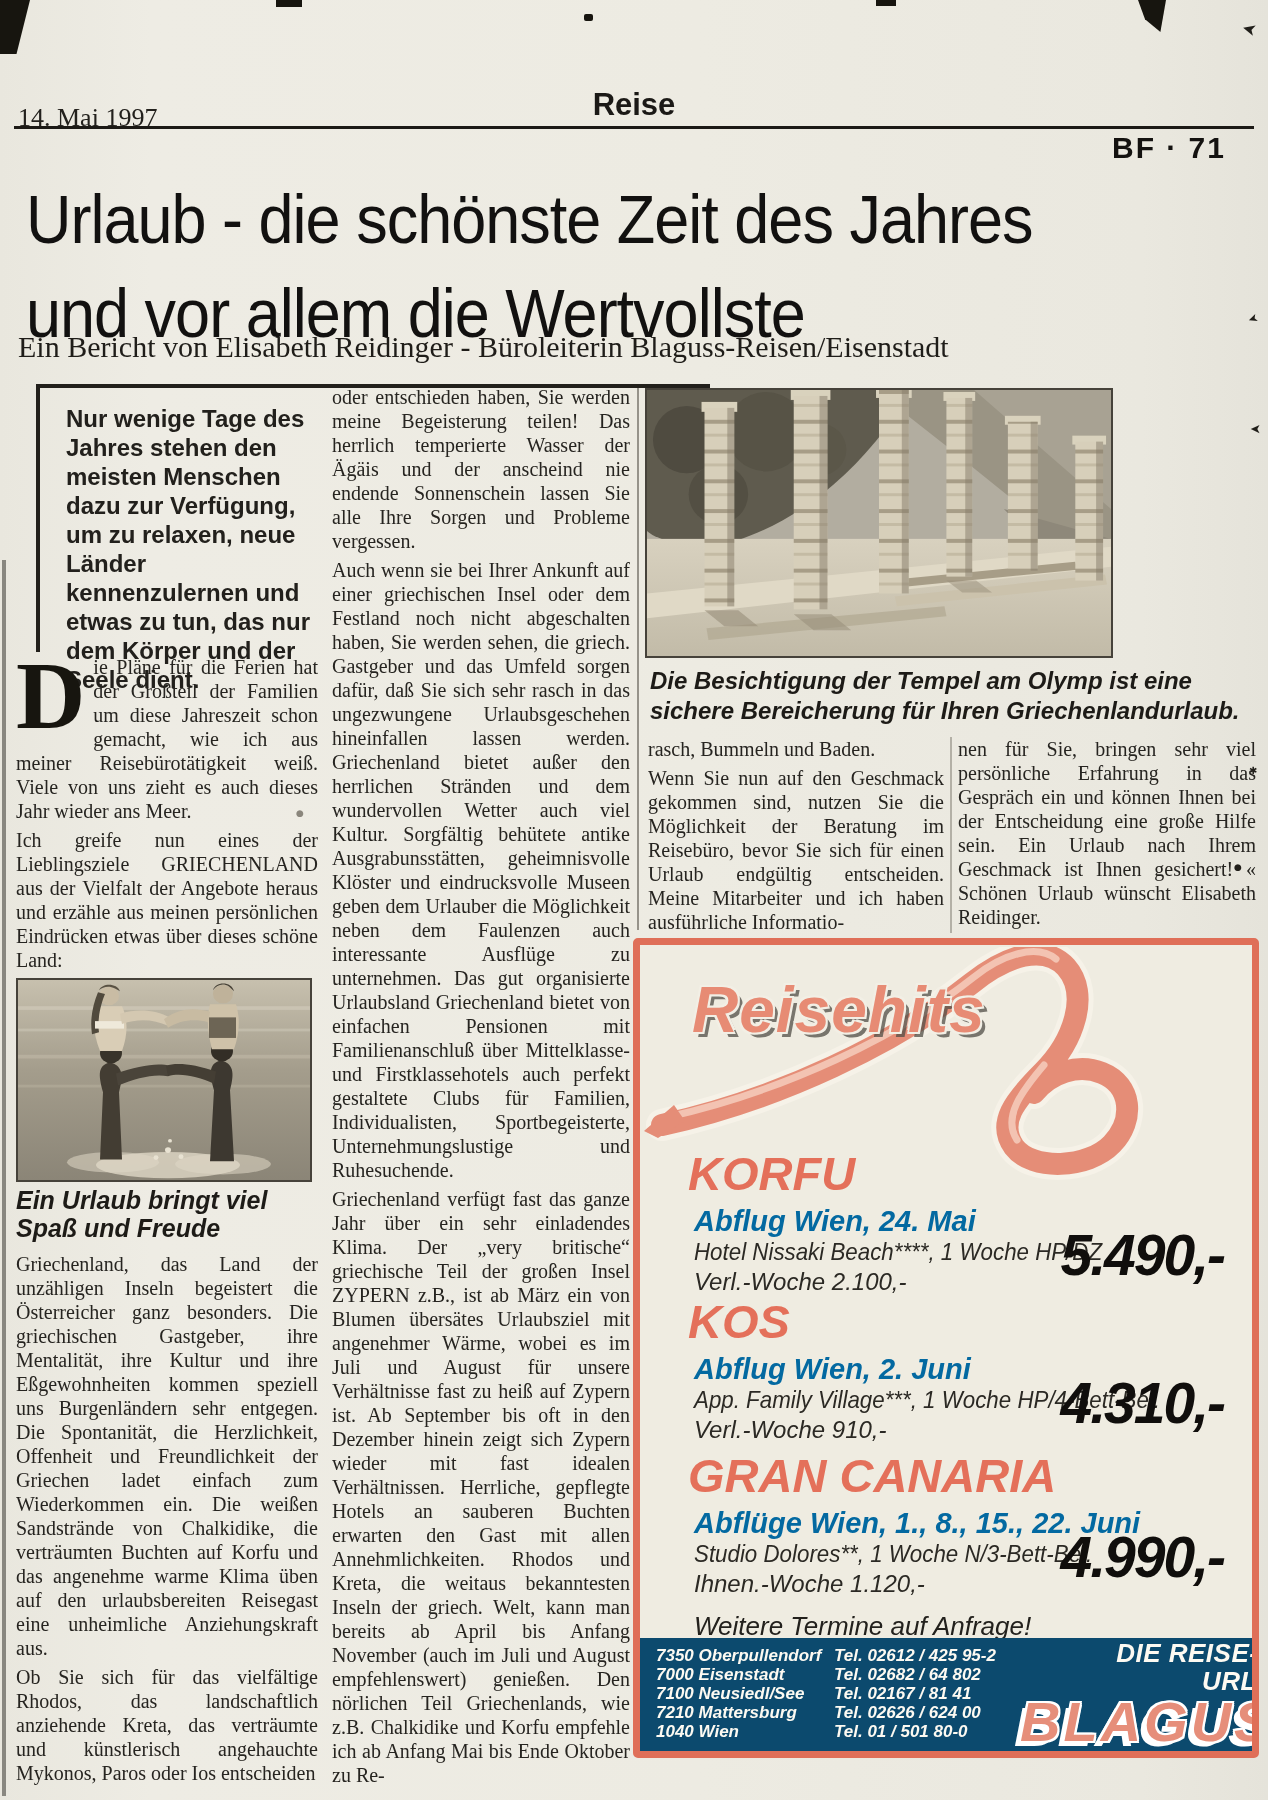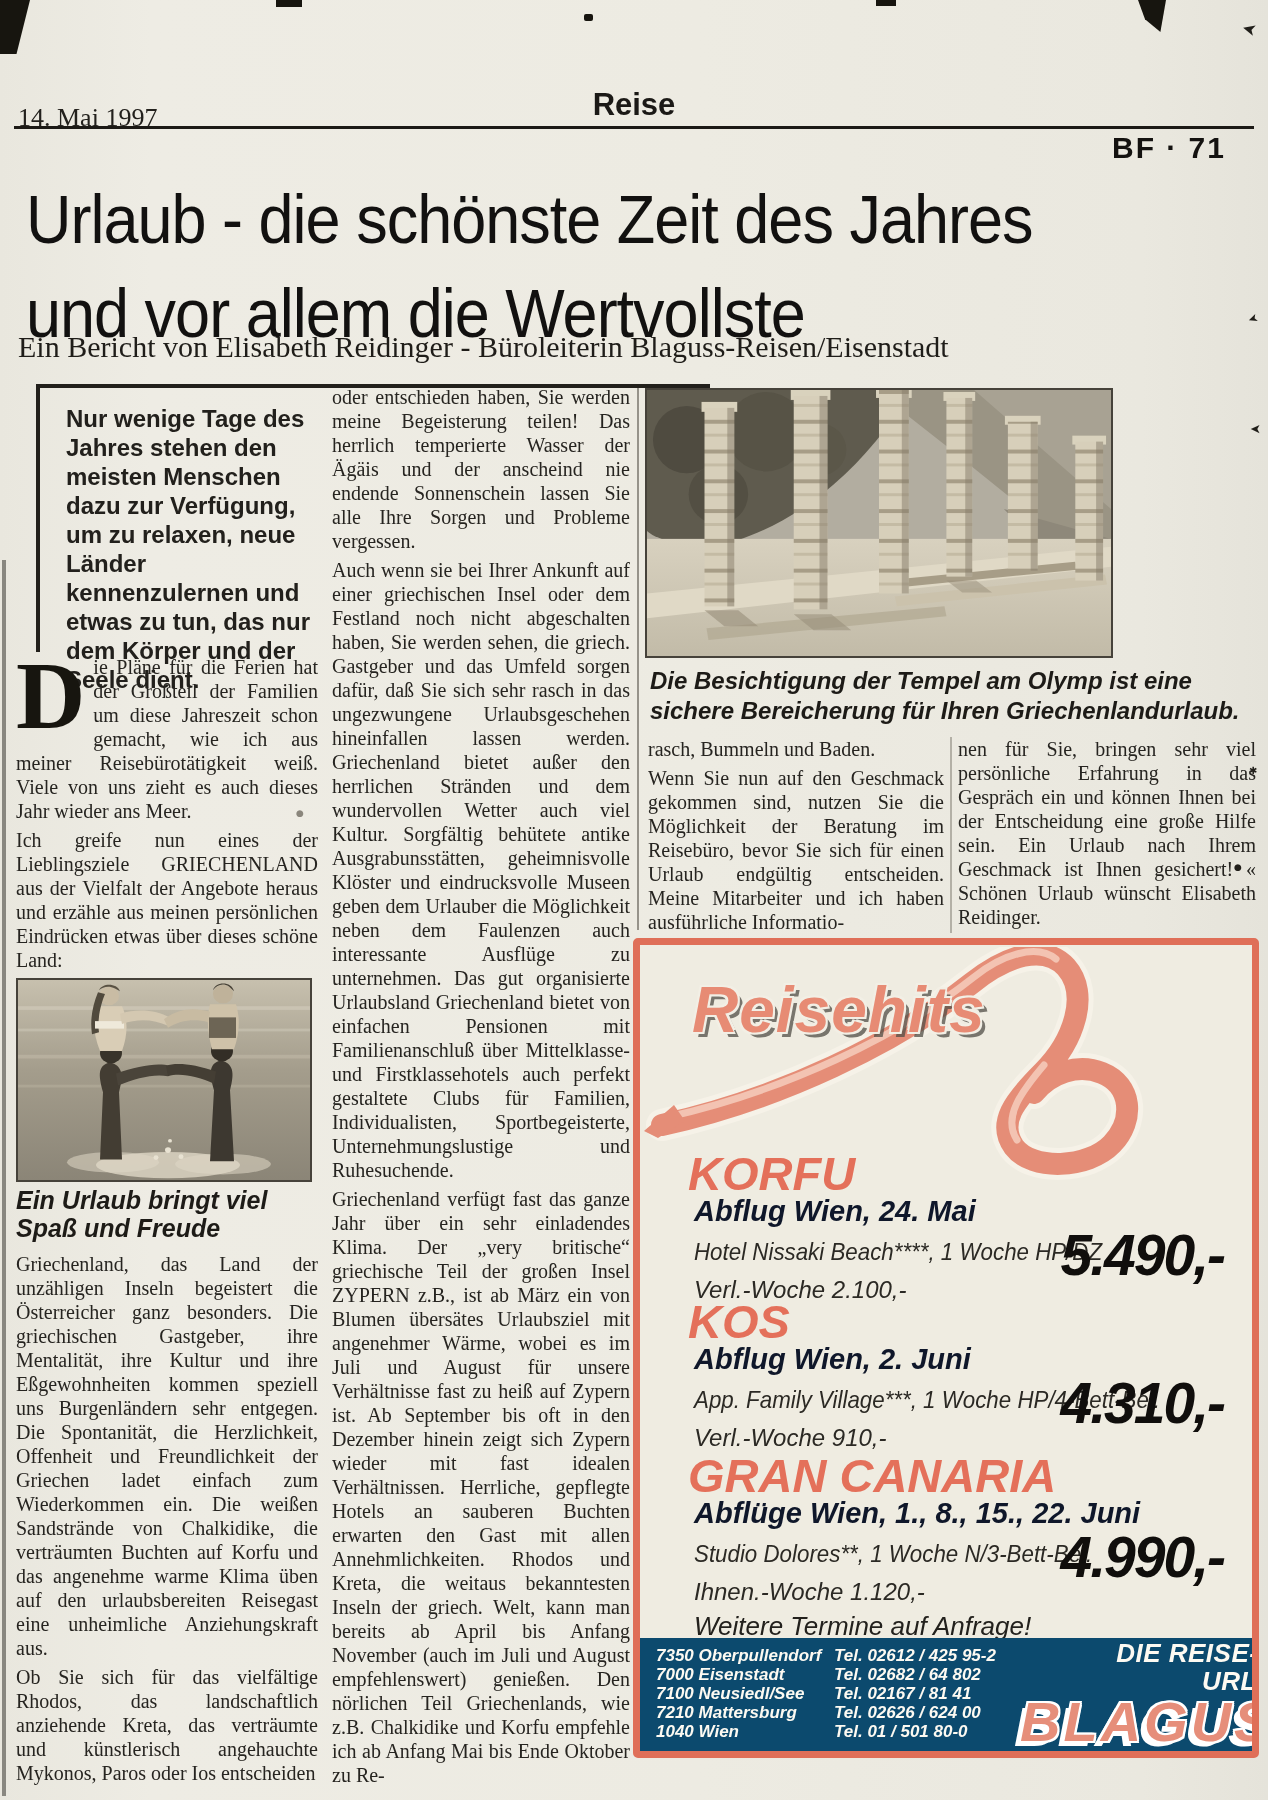--- a/index.html
+++ b/index.html
@@ -47,24 +47,24 @@
       border:7px solid #df6f58;border-radius:5px;background:#efece1;overflow:hidden;}
   .six{position:absolute;left:0;top:2px;width:612px;height:235px;}
   .reisehits{position:absolute;left:52px;top:32px;z-index:2;
              font:italic 800 64px/66px "Liberation Sans",sans-serif;color:#e78b74;letter-spacing:1px;
              text-shadow:-2px -2px 0 #f2efe5,2px -2px 0 #f2efe5,-2px 2px 0 #f2efe5,2px 2px 0 #f2efe5,
                          5px 5px 0 rgba(80,77,70,.75);}
   .offer{position:absolute;left:0;width:100%;height:152px;z-index:2;}
   .o1{top:205px;} .o2{top:353px;} .o3{top:507px;}
   .dest{position:absolute;left:48px;top:0;font:italic 800 47px/48px "Liberation Sans",sans-serif;
         color:#e4705a;letter-spacing:0;}
-  .dep{position:absolute;left:54px;top:46px;font:italic 800 29px/31px "Liberation Sans",sans-serif;color:#0f172a;}
+  .dep{position:absolute;left:54px;top:56px;font:italic 800 29px/31px "Liberation Sans",sans-serif;color:#0369a1;}
   .det{position:absolute;left:54px;top:88px;font:italic 400 24px/27px "Liberation Sans",sans-serif;
        color:#2b2924;white-space:nowrap;transform:scaleX(.93);transform-origin:left;}
-  .ext{position:absolute;left:54px;top:118px;font:italic 400 24px/27px "Liberation Sans",sans-serif;color:#2b2924;margin-top:8px;}
+  .ext{position:absolute;left:54px;top:118px;font:italic 400 24px/27px "Liberation Sans",sans-serif;color:#2b2924;}
   .price{position:absolute;right:28px;top:76px;font:italic 800 57px/58px "Liberation Sans",sans-serif;
          color:#100e0c;letter-spacing:-2px;}
   .ad-note{position:absolute;left:54px;top:667px;z-index:2;
            font:italic 400 26px/28px "Liberation Sans",sans-serif;color:#23211d;}
   .ad-footer{position:absolute;left:0;right:0;bottom:0;height:113px;background:#0c4a6e;z-index:3;
              display:flex;align-items:center;justify-content:space-between;
              box-sizing:border-box;padding:8px 14px 10px 16px;}
   .branches{display:flex;flex-direction:column;}
   .b-row{display:flex;font:italic 800 17px/19px "Liberation Sans",sans-serif;color:#fdfaf2;}
   .b-city{width:178px;}

